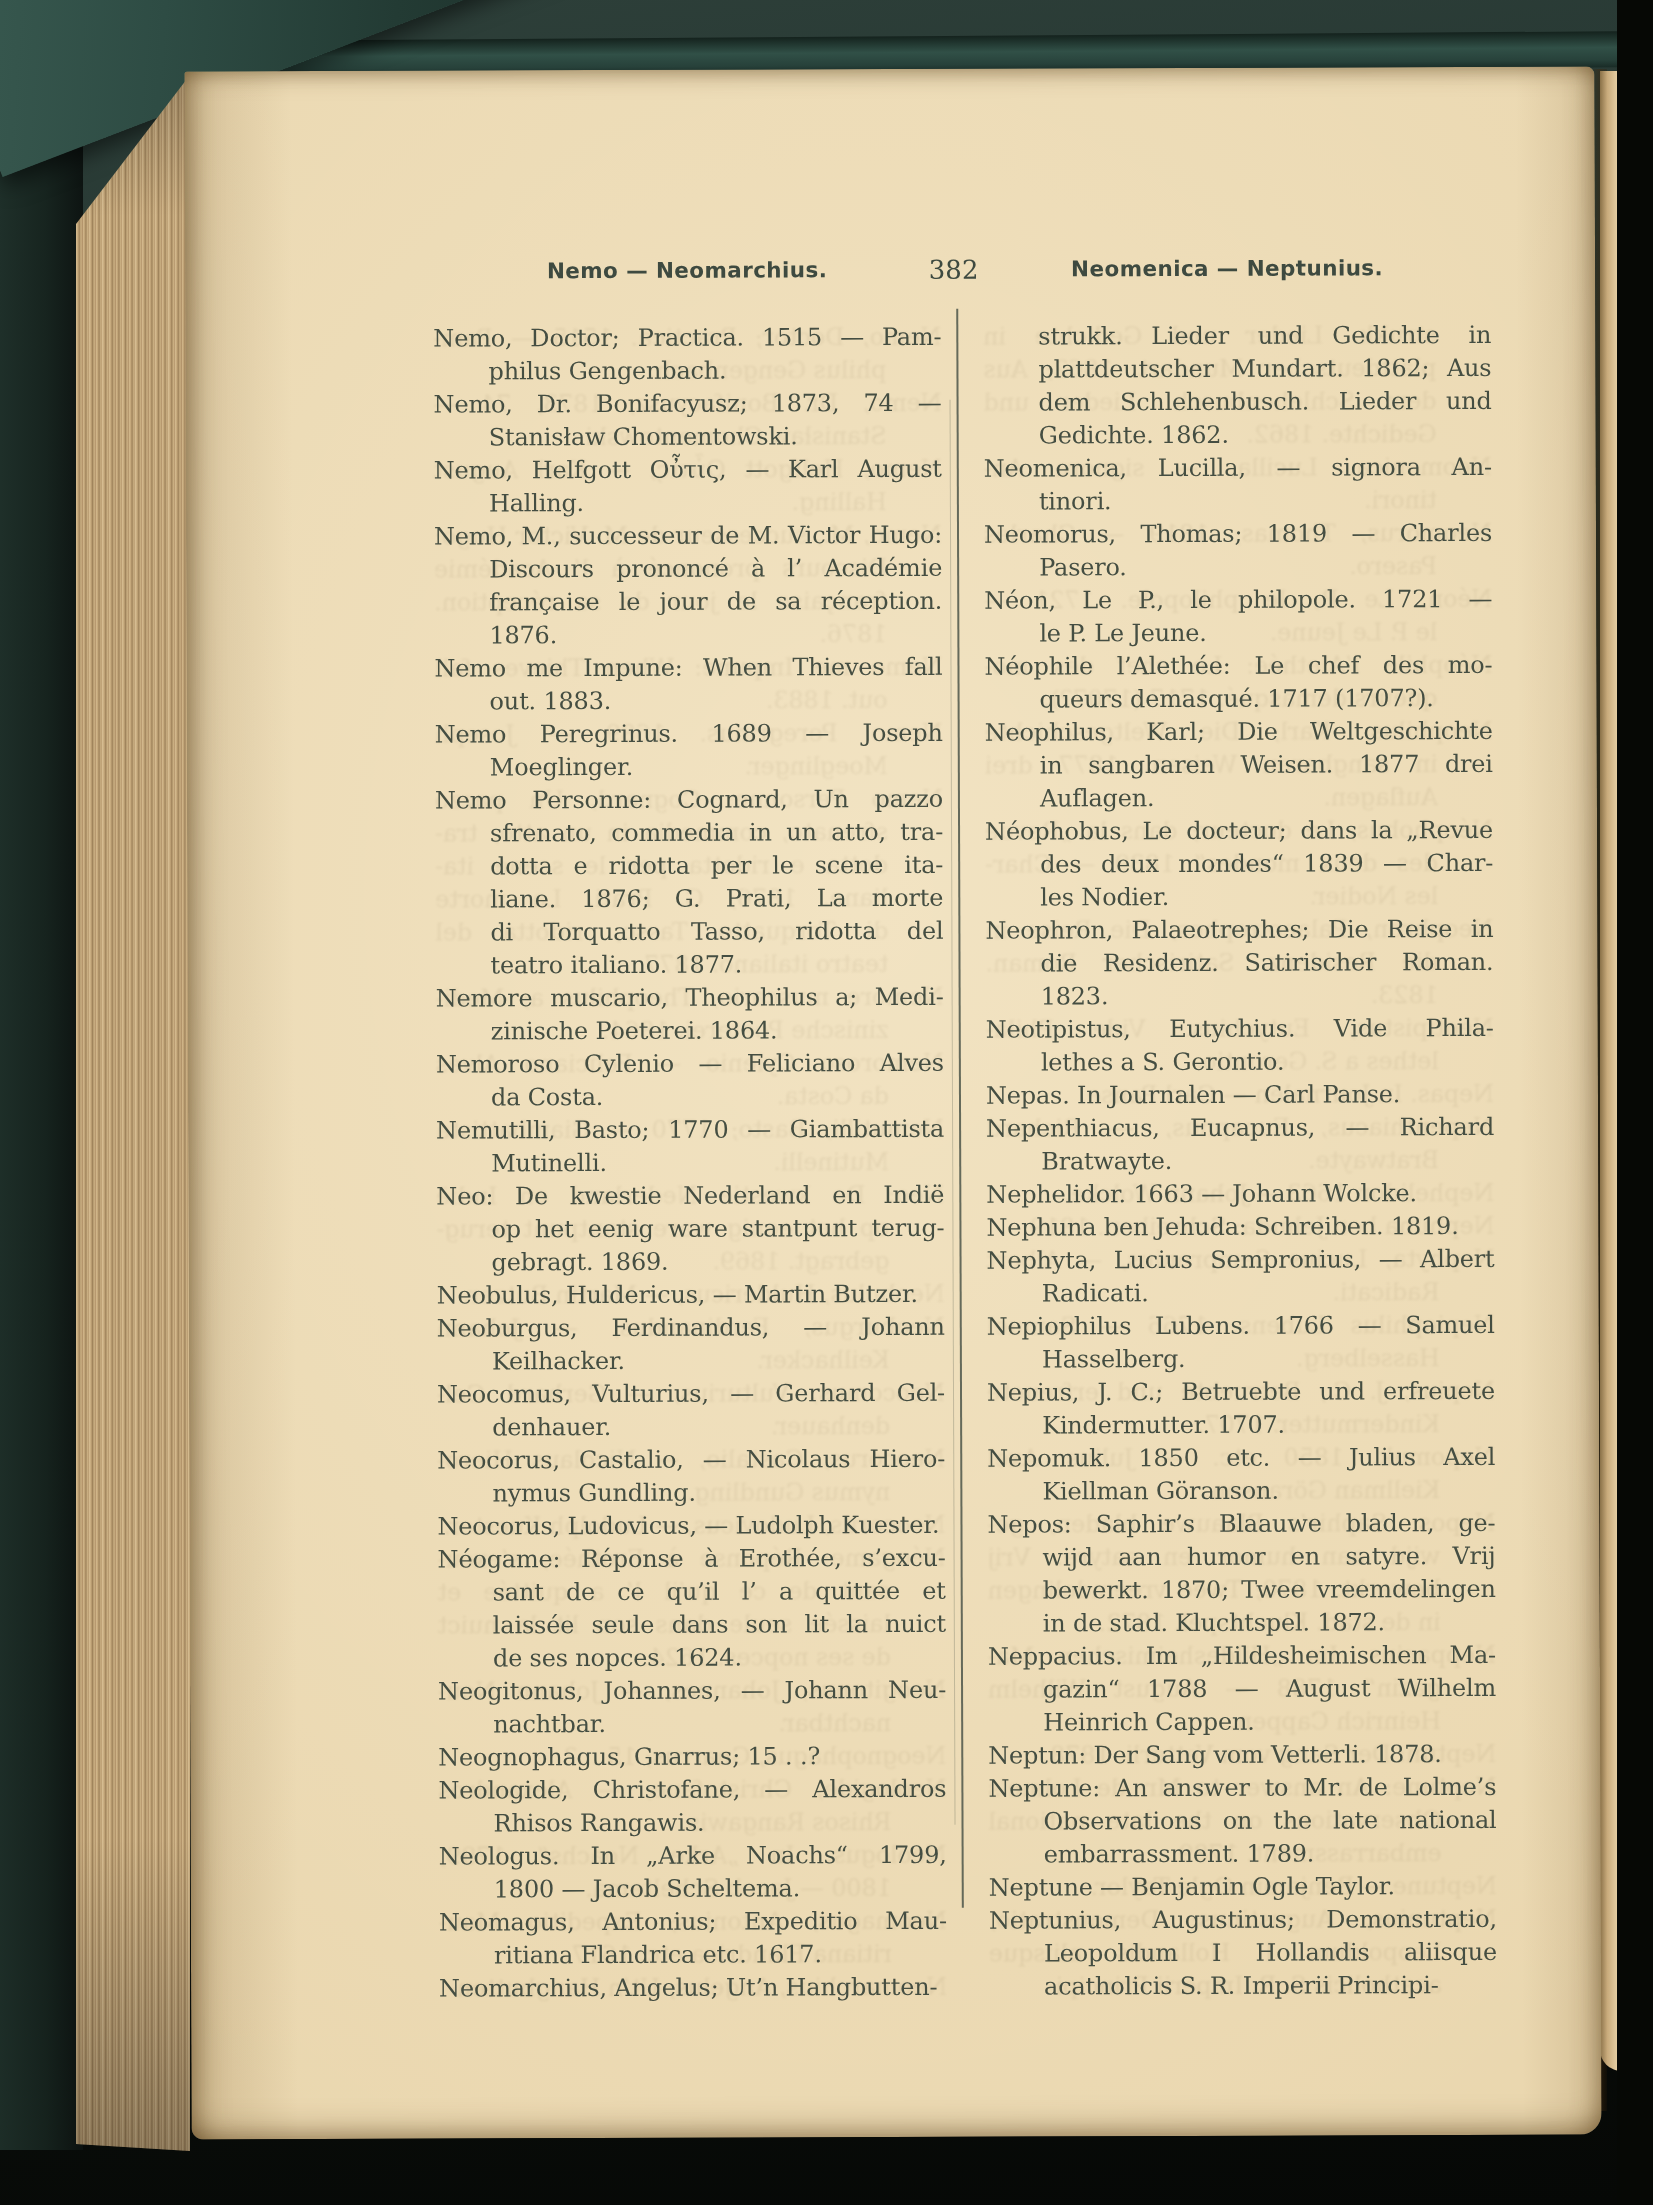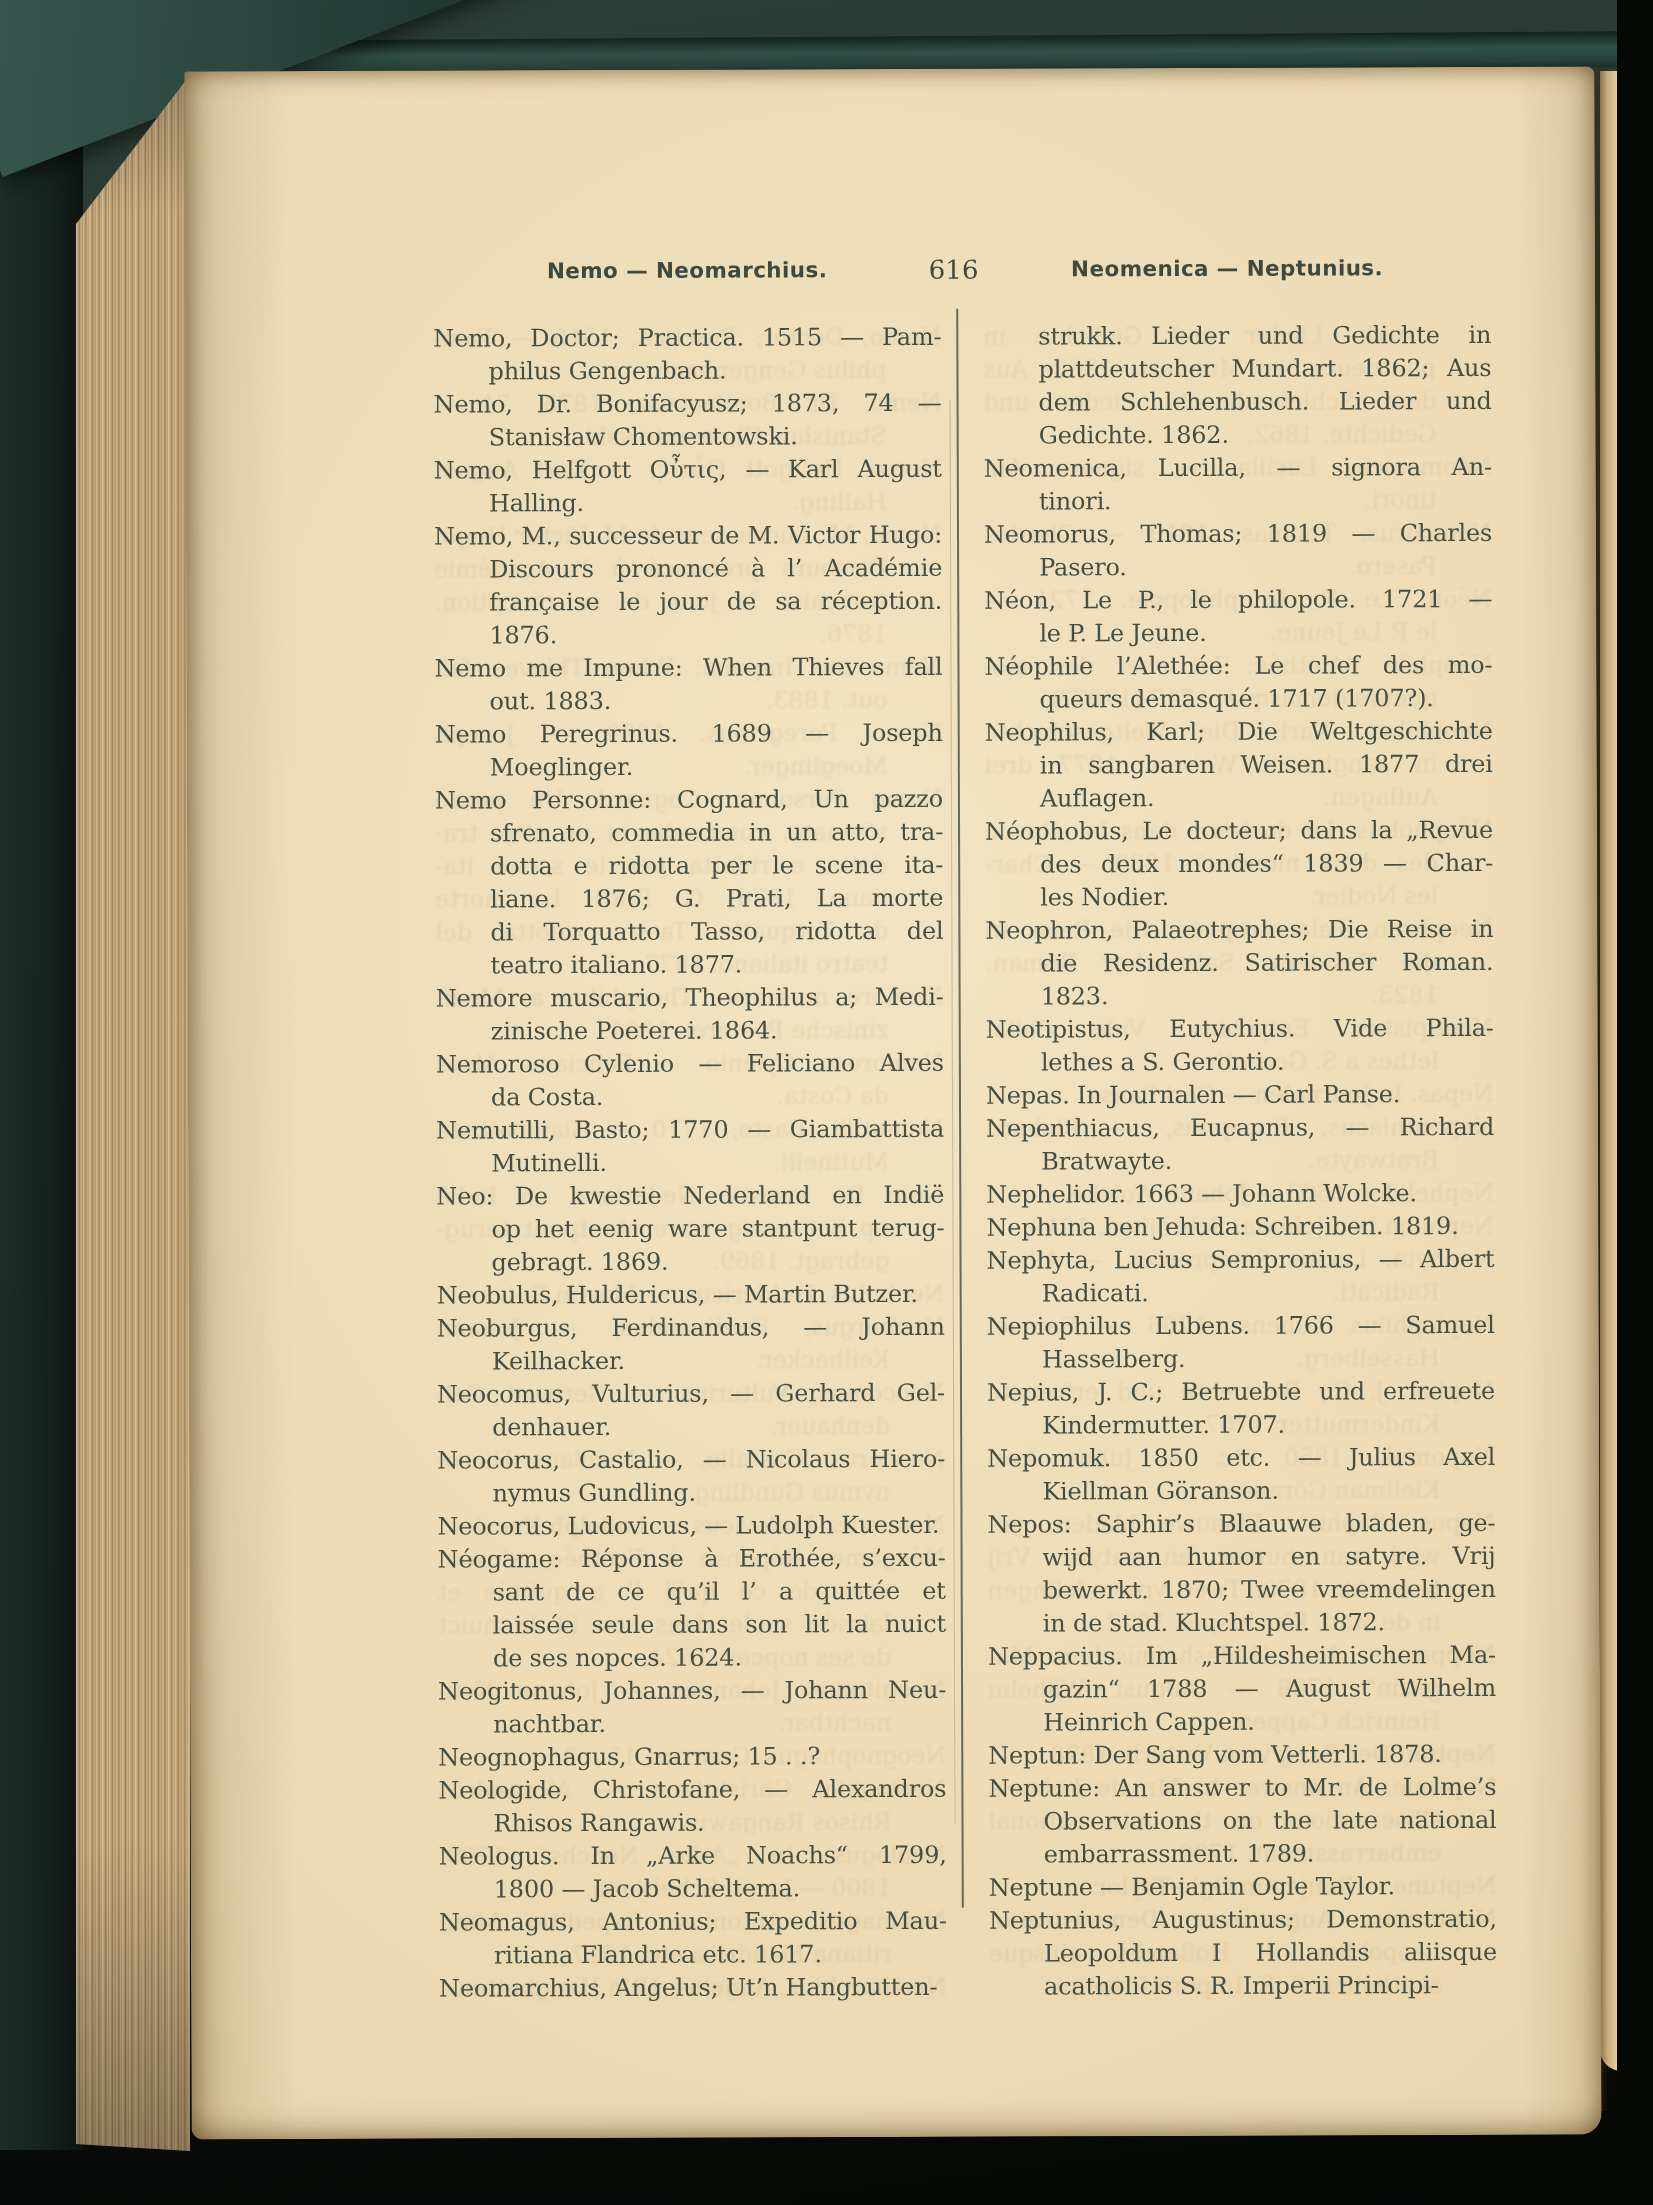--- a/index.html
+++ b/index.html
@@ -69,21 +69,21 @@
   <div class="spine-band"></div>
   <div class="book-cover-top"></div>
   <div class="book-cover-corner"></div>
   <div class="page-stack"></div>
   <div class="page-crease"></div>
   <div class="facing-page"></div>
 
   <div class="page">
     <div class="running-head">
       <div class="rh-left">Nemo — Neomarchius.</div>
-      <div class="rh-num">616</div>
+      <div class="rh-num">382</div>
       <div class="rh-right">Neomenica — Neptunius.</div>
     </div>
 
     <div class="divider"></div>
 
     <div class="coltext col-left ghost">
         <div class="ln j">Nemo, Doctor; Practica. 1515 — Pam-</div>
         <div class="ln cont">philus Gengenbach.</div>
         <div class="ln j">Nemo, Dr. Bonifacyusz; 1873, 74 —</div>
         <div class="ln cont">Stanisław Chomentowski.</div>

